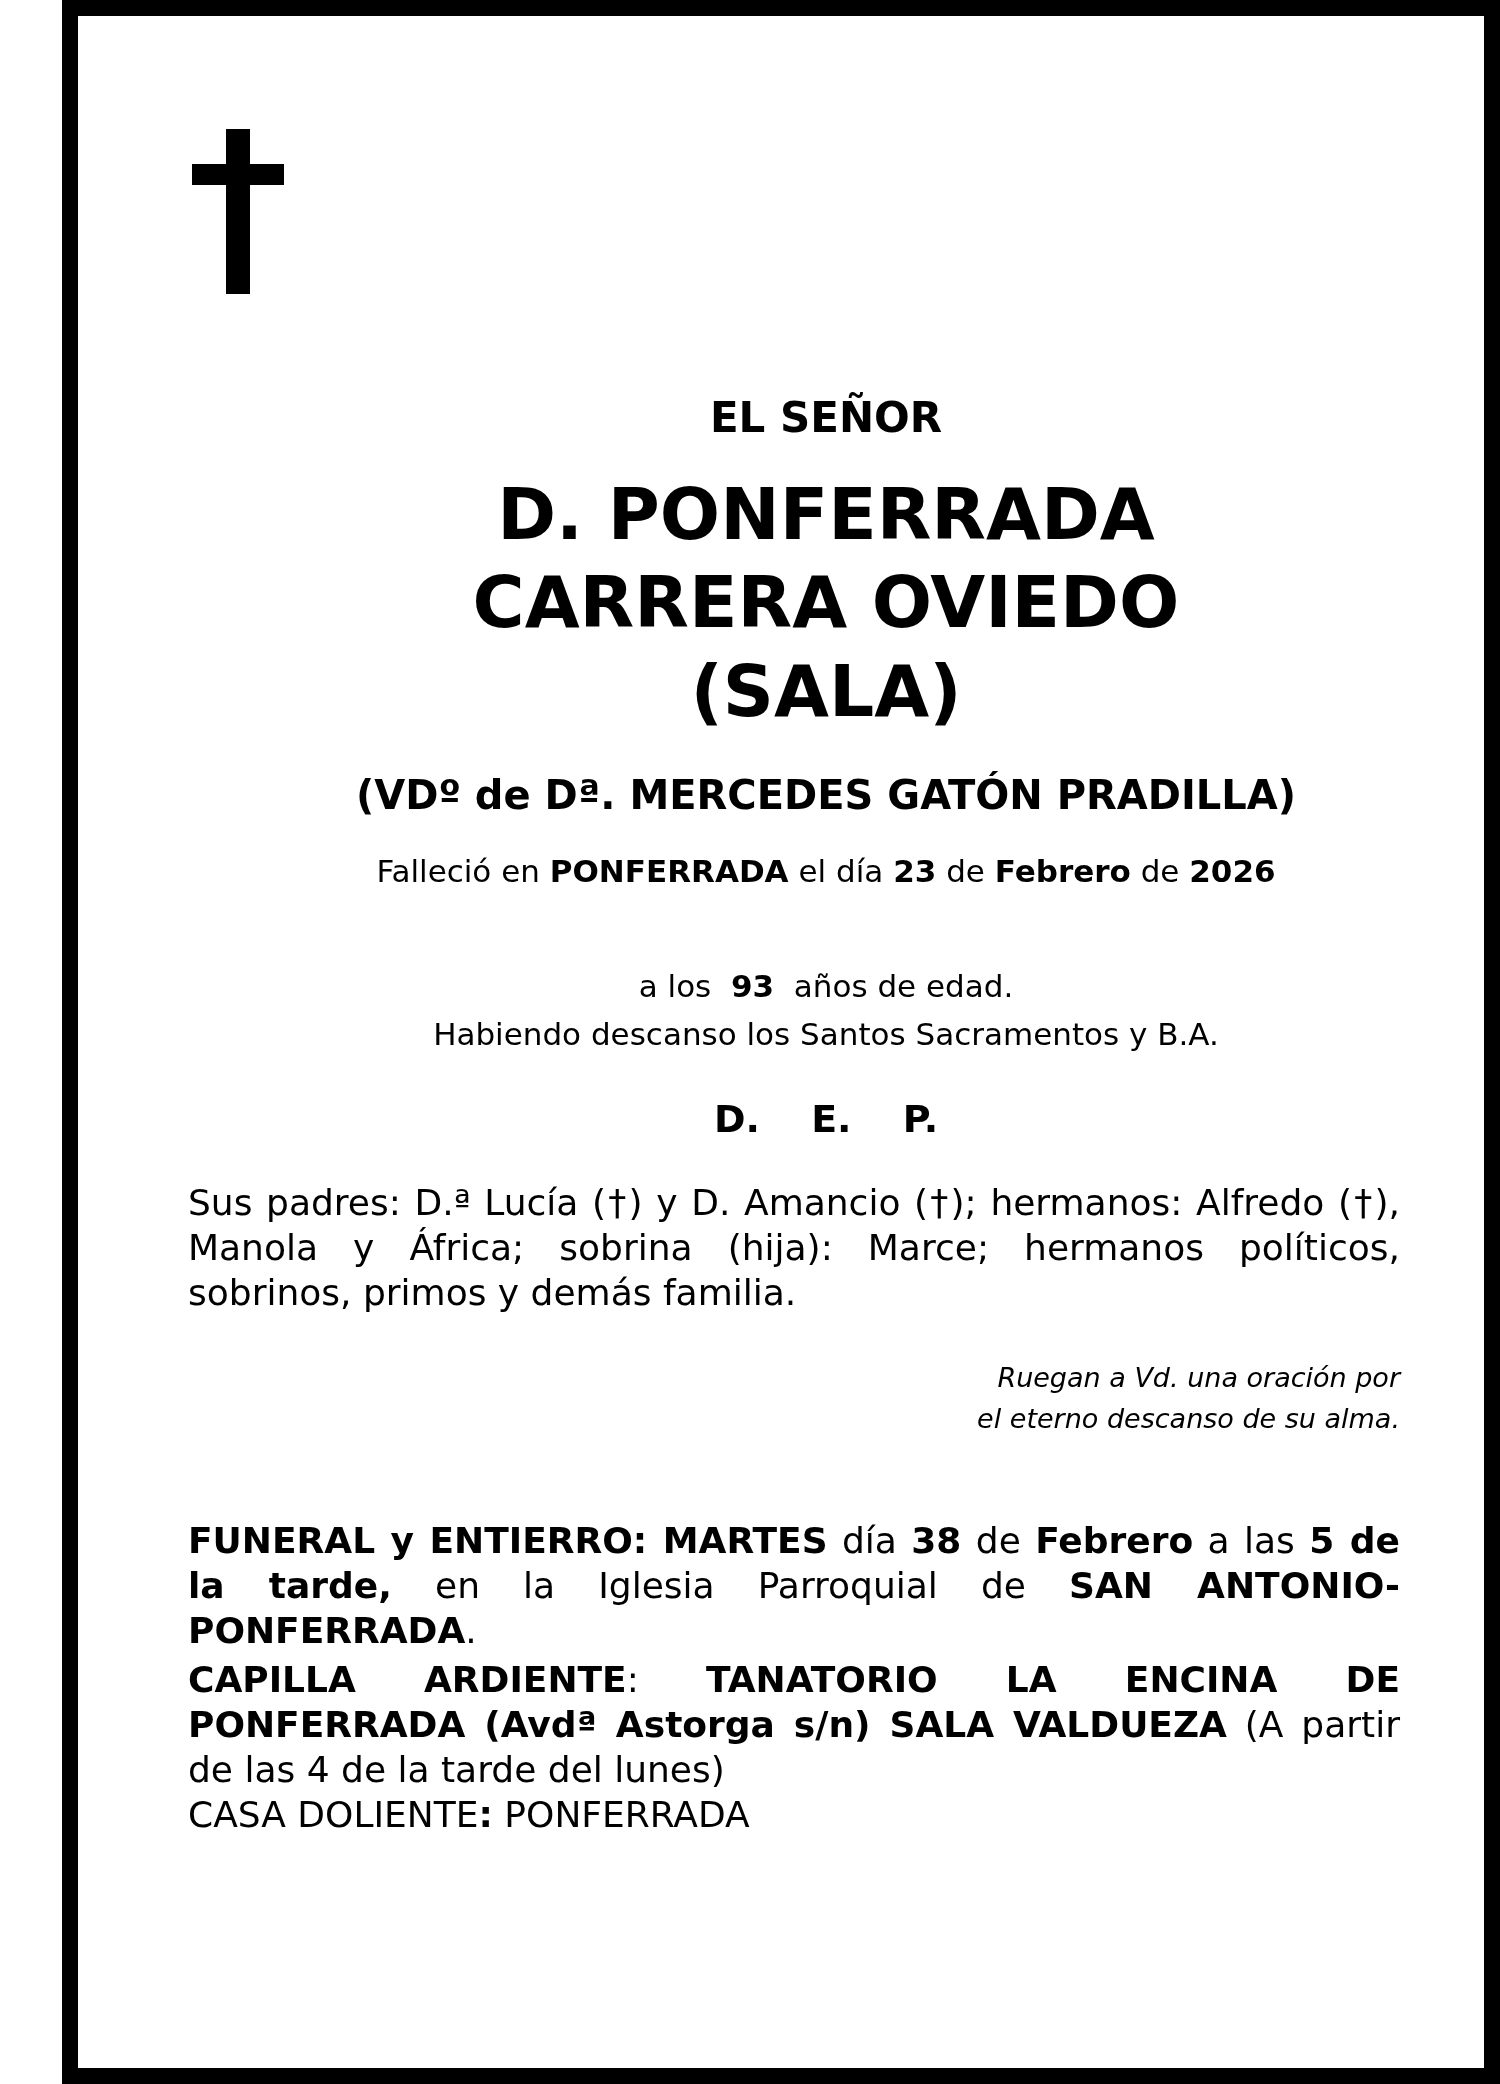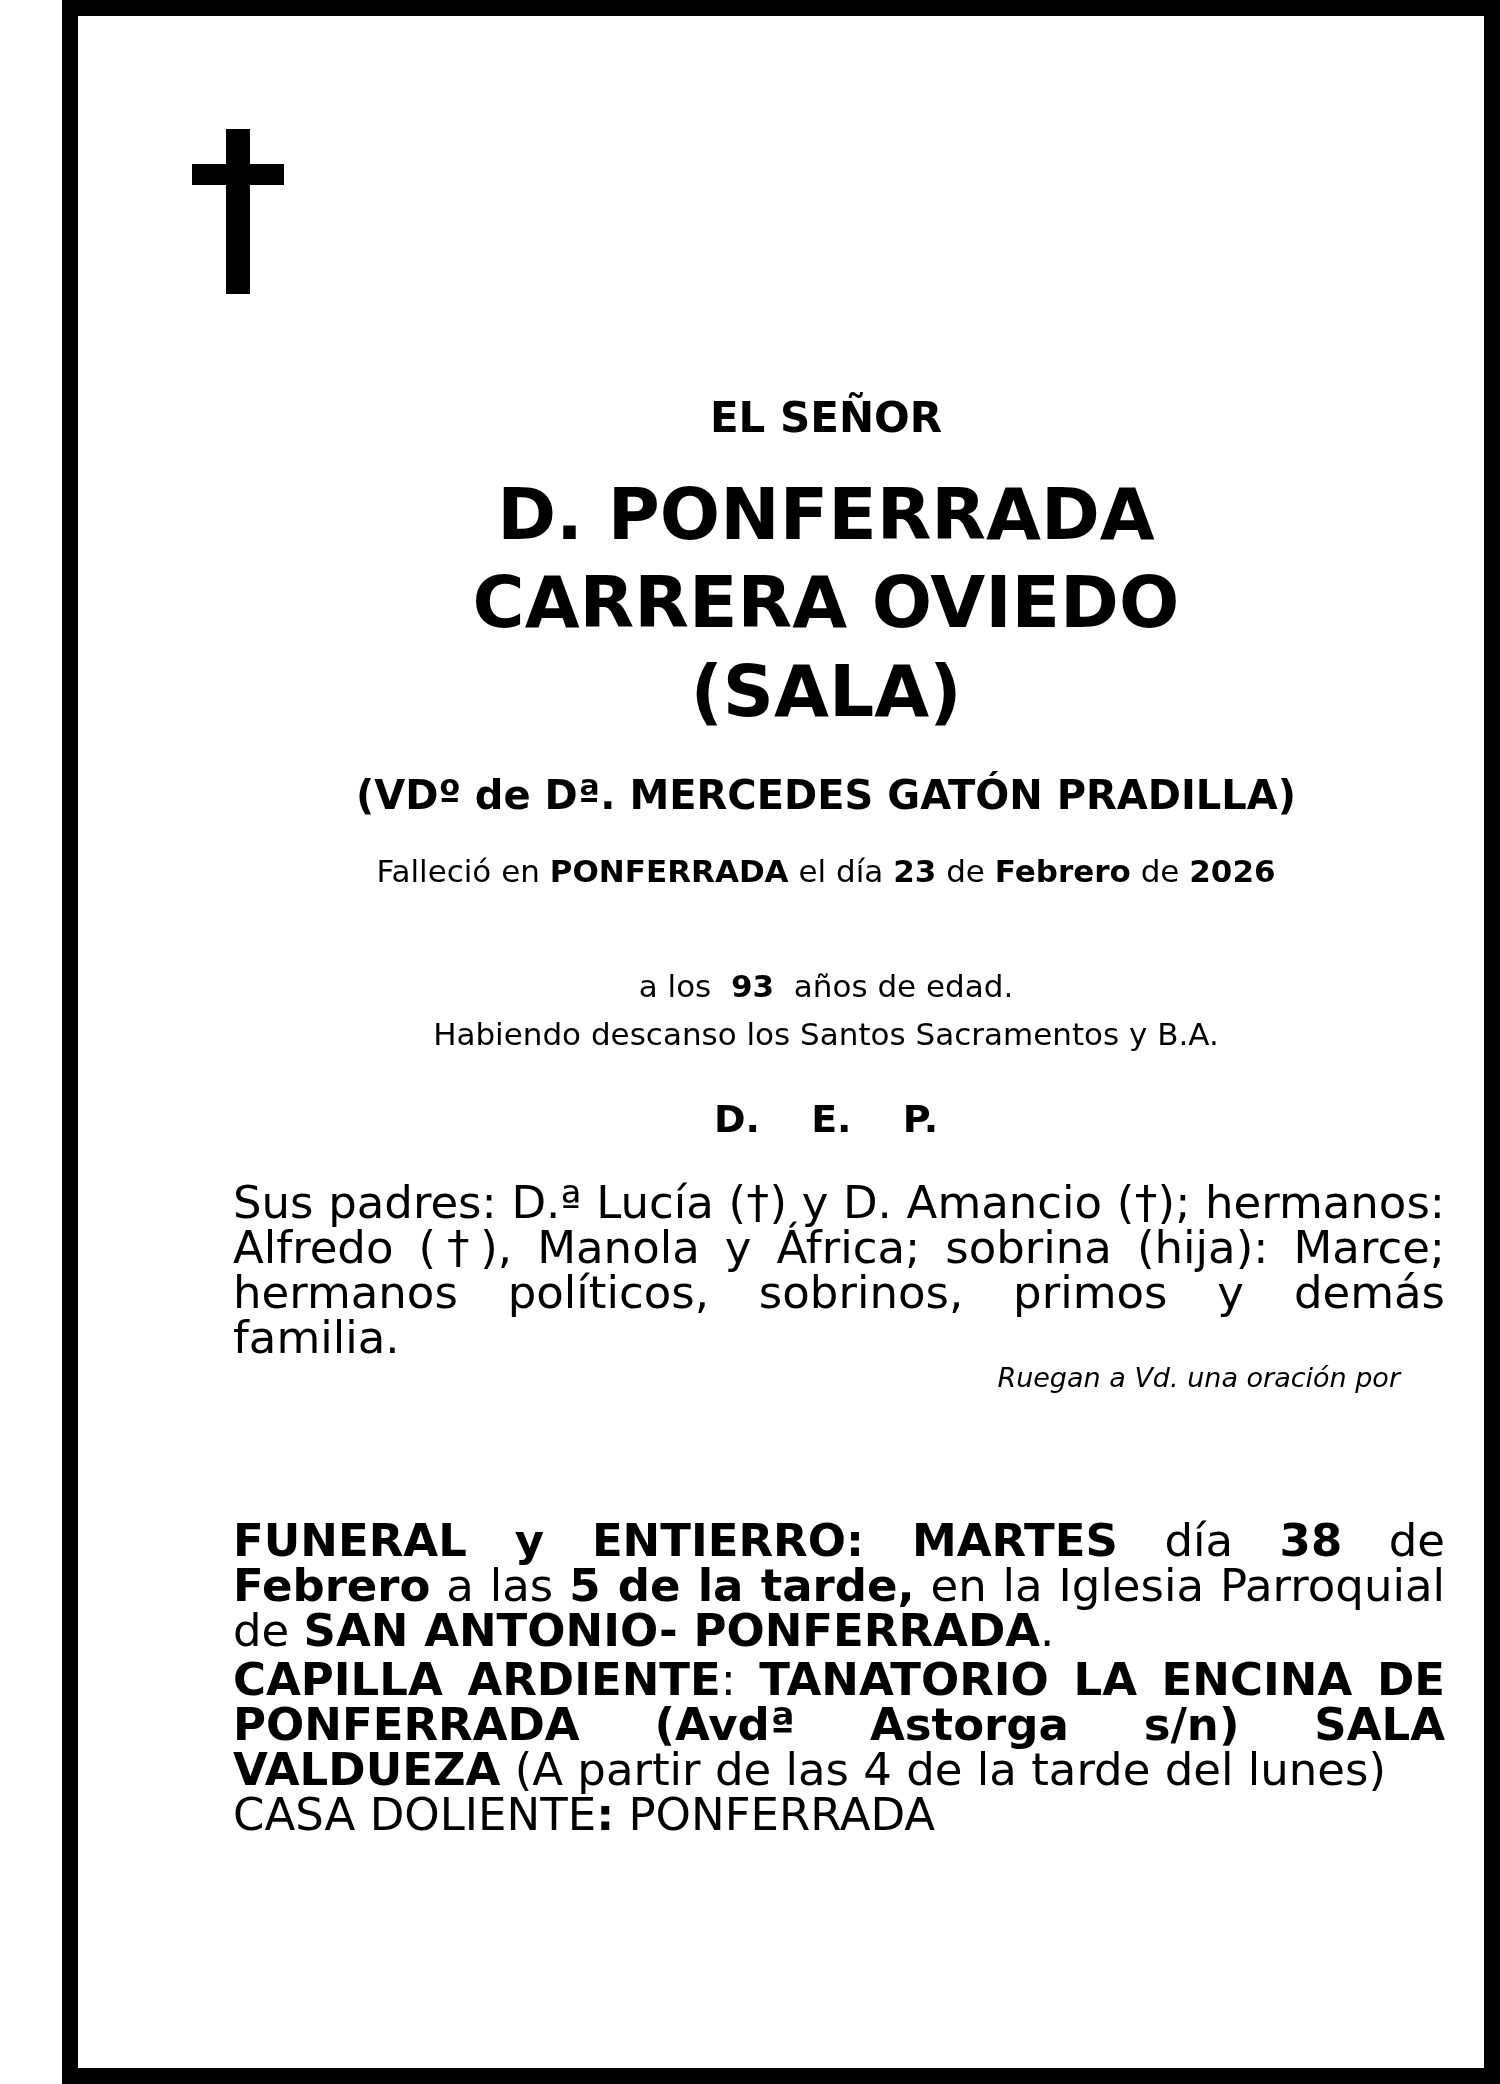--- a/index.html
+++ b/index.html
@@ -26,23 +26,22 @@
   .name2 { top: 561px; }
   .name3 { top: 650px; }
   .widow { top: 772px; font-size: 40px; font-weight: bold; }
   .died { top: 853px; font-size: 31px; }
   .age { top: 928px; font-size: 31px; }
   .sacr { top: 1016px; font-size: 31px; }
   .dep { top: 1097px; font-size: 38px; font-weight: bold; word-spacing: 38px; }
 
   .para {
     position: absolute; left: 188px; width: 1212px;
-    font-size: 45px; line-height: 45px; text-align: justify;
+    font-size: 36px; line-height: 45px; text-align: justify;
     text-align-last: left;
-    margin-left: 45px;
   }
   .family { top: 1180px; }
   .prayer {
     position: absolute; left: 700px; width: 700px; text-align: right;
     font-size: 27px; line-height: 41px; font-weight: normal; font-style: italic;
     top: 1357px;
   }
   .funeral { top: 1518px; }
   .capilla { top: 1657px; }
   .casa { top: 1792px; }
@@ -68,19 +67,20 @@
 <div class="line center age" style="white-space: pre; margin-top: 40px;"><span>a los </span> <span class="b">93</span> <span> años de edad.</span></div>
 
 <div class="line center sacr">Habiendo descanso los Santos Sacramentos y B.A.</div>
 
 <div class="line center dep"><span>D.</span> <span>E.</span> <span>P.</span></div>
 
 <div class="para family">Sus padres: D.ª Lucía (†) y D. Amancio (†); hermanos: Alfredo (†), Manola y África; sobrina (hija): Marce; hermanos políticos, sobrinos, primos y demás familia.</div>
 
 <div class="prayer">
   <div>Ruegan a Vd. una oración por</div>
+  <div>el eterno descanso de su alma.</div>
 </div>
 
 <div class="para funeral"><span class="b">FUNERAL y ENTIERRO: MARTES</span><span> día </span><span class="b">38</span><span> de </span><span class="b">Febrero</span><span> a las </span><span class="b">5 de la tarde,</span><span> en la Iglesia Parroquial de </span><span class="b">SAN ANTONIO- PONFERRADA</span><span>.</span></div>
 
 <div class="para capilla"><span class="b">CAPILLA ARDIENTE</span><span>: </span><span class="b">TANATORIO LA ENCINA DE PONFERRADA (Avdª Astorga s/n) SALA VALDUEZA</span><span> (A partir de las 4 de la tarde del lunes)</span></div>
 
 <div class="para casa"><span>CASA DOLIENTE</span><span class="b">:</span><span> PONFERRADA</span></div>
 
 </body></html>

